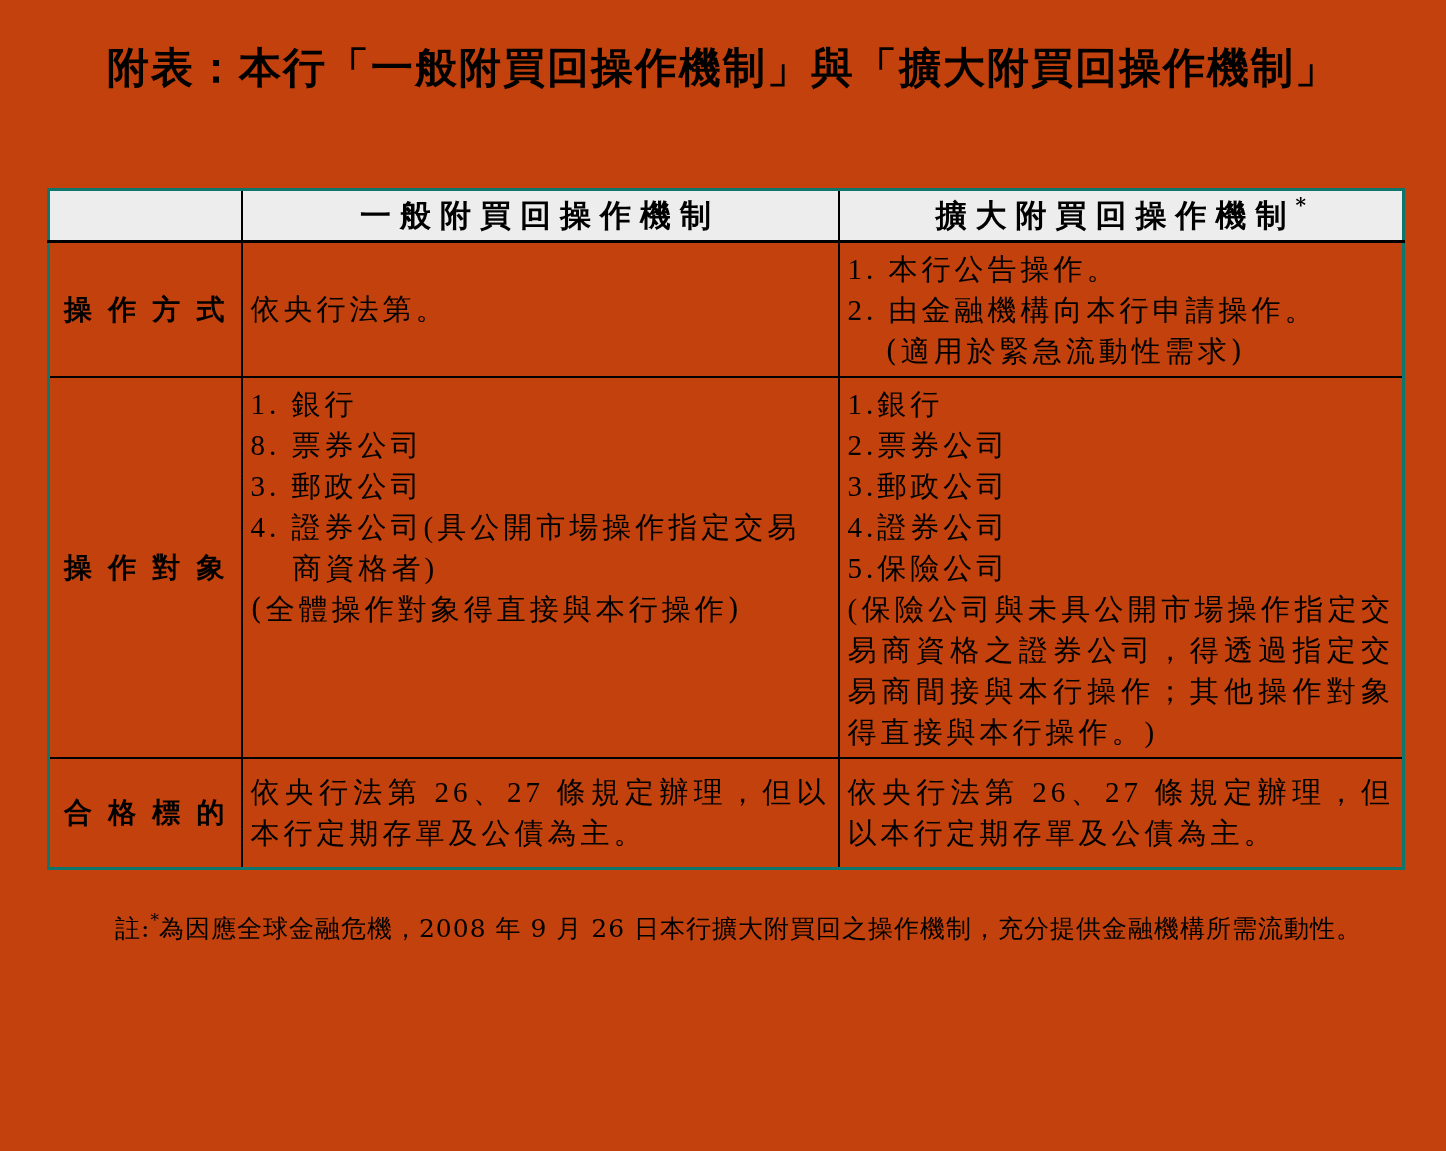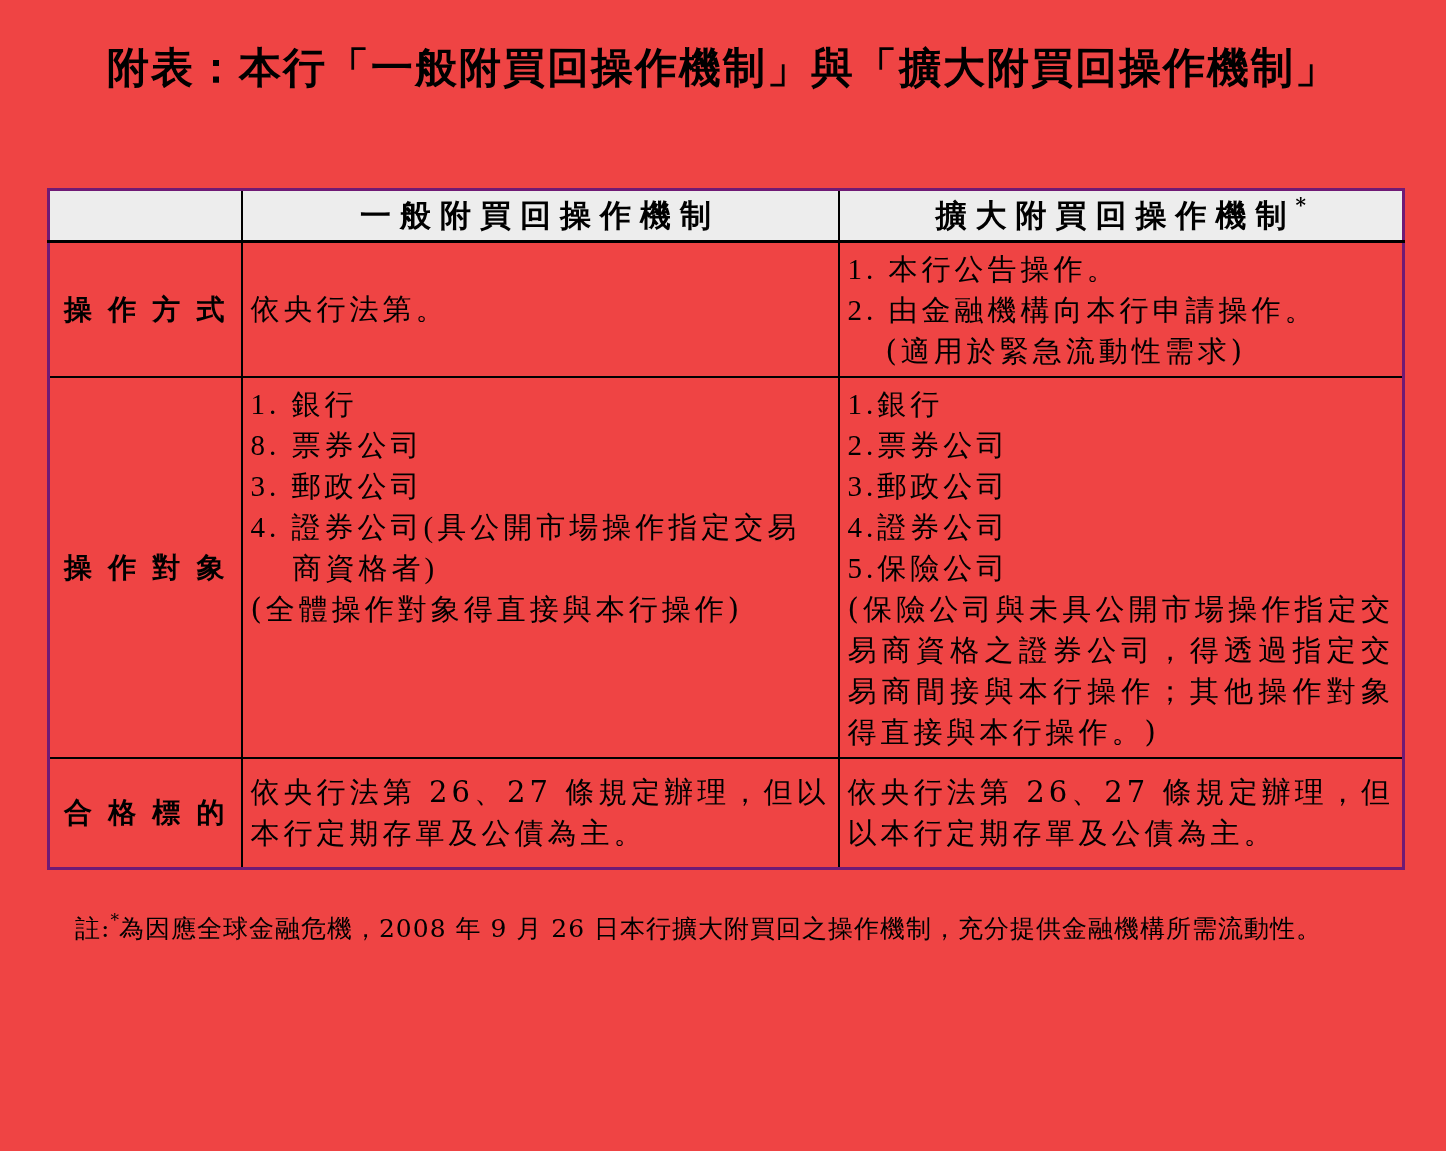--- a/index.html
+++ b/index.html
@@ -1,38 +1,38 @@
 <!DOCTYPE html>
 <html><head>
 <meta charset="utf-8">
 <style>
   * { margin:0; padding:0; box-sizing:border-box; }
   html, body { background:#ffffff; }
   .page {
     position:relative;
     width:1446px; height:1151px;
-    background:#ef4444;
+    background:#c2410c;
     color:#000000;
     font-family:"DejaVu Serif","Liberation Serif",serif;
     overflow:hidden;
   }
   .title {
     padding-top:40px;
     text-align:center;
     font-size:42px;
     font-weight:bold;
     letter-spacing:2px;
     white-space:nowrap;
   }
   table.doc-table {
     border-collapse:collapse;
     table-layout:fixed;
     width:1355px;
     margin:92px 0 0 47px;
-    border:3px solid #701a75;
+    border:3px solid #0f766e;
   }
   table.doc-table th, table.doc-table td {
     border:2px solid #000;
   }
   table.doc-table thead th {
     height:52px;
     background:#ededed;
     border-bottom:3px solid #000;
     font-size:31px;
     font-weight:bold;
@@ -72,25 +72,26 @@
   table.doc-table tbody td.v-top {
     vertical-align:top;
     padding-top:6px;
   }
   .li {
     padding-left:42px;
     text-indent:-42px;
     font-family:Liberation Serif, serif;
   }
   .indent { padding-left:38px; }
-  .just { text-align:justify; }
+  .just { text-align:justify;font-family:Liberation Serif, serif; }
   .footnote {
     margin:42px 44px 12px 75px;
     font-size:25px;
     letter-spacing:1px;
+    text-align:center;
   }
   .footnote sup {
     font-size:17px;
     letter-spacing:0;
     vertical-align:top;
     line-height:1;
   }
 </style>
 </head>
 <body>

